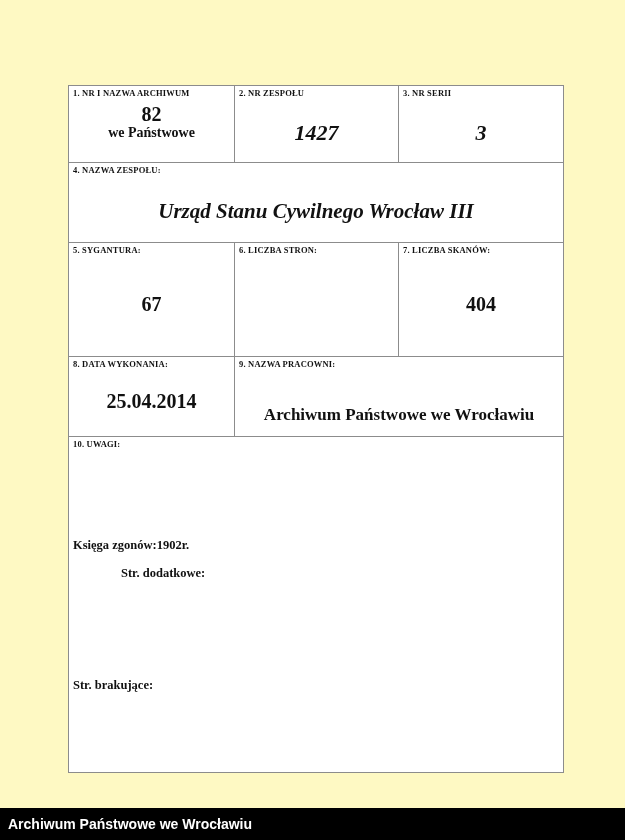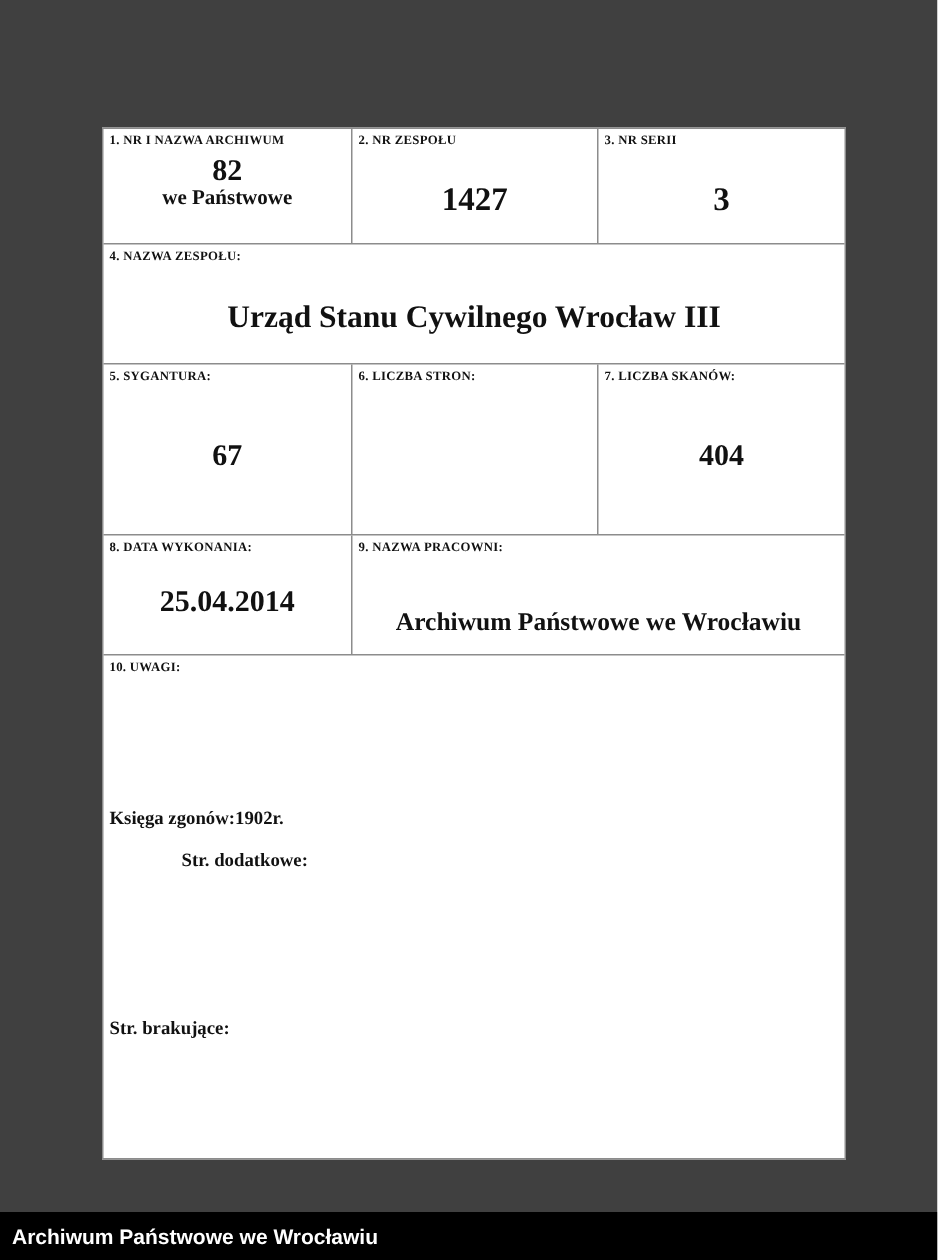--- a/index.html
+++ b/index.html
@@ -4,21 +4,21 @@
 <style>
   html, body {
     margin: 0;
     padding: 0;
     background: #ffffff;
   }
   .page {
     position: relative;
     width: 625px;
     height: 840px;
-    background: #404040;
+    background: #fef9c3;
     overflow: hidden;
     font-family: "Liberation Serif", serif;
     color: #111111;
   }
   .form {
     position: absolute;
     left: 68px;
     top: 85px;
     width: 496px;
     height: 688px;
@@ -60,21 +60,21 @@
     white-space: nowrap;
     flex: 0 0 auto;
   }
   .center {
     flex: 1 1 auto;
     display: flex;
     align-items: center;
     justify-content: center;
     text-align: center;
   }
-  .pt8  { padding-top: 8px; }
+  .pt8  { padding-top: 8px; font-style: italic; }
   .pt26 { padding-top: 26px; }
   .v { font-weight: bold; }
   .fs20 { font-size: 20px; }
   .fs21 { font-size: 21px; }
   .fs22 { font-size: 22px; }
   .fs17 { font-size: 17px; }
   .stack {
     margin-top: 5px;
     text-align: center;
     line-height: 1.1;

